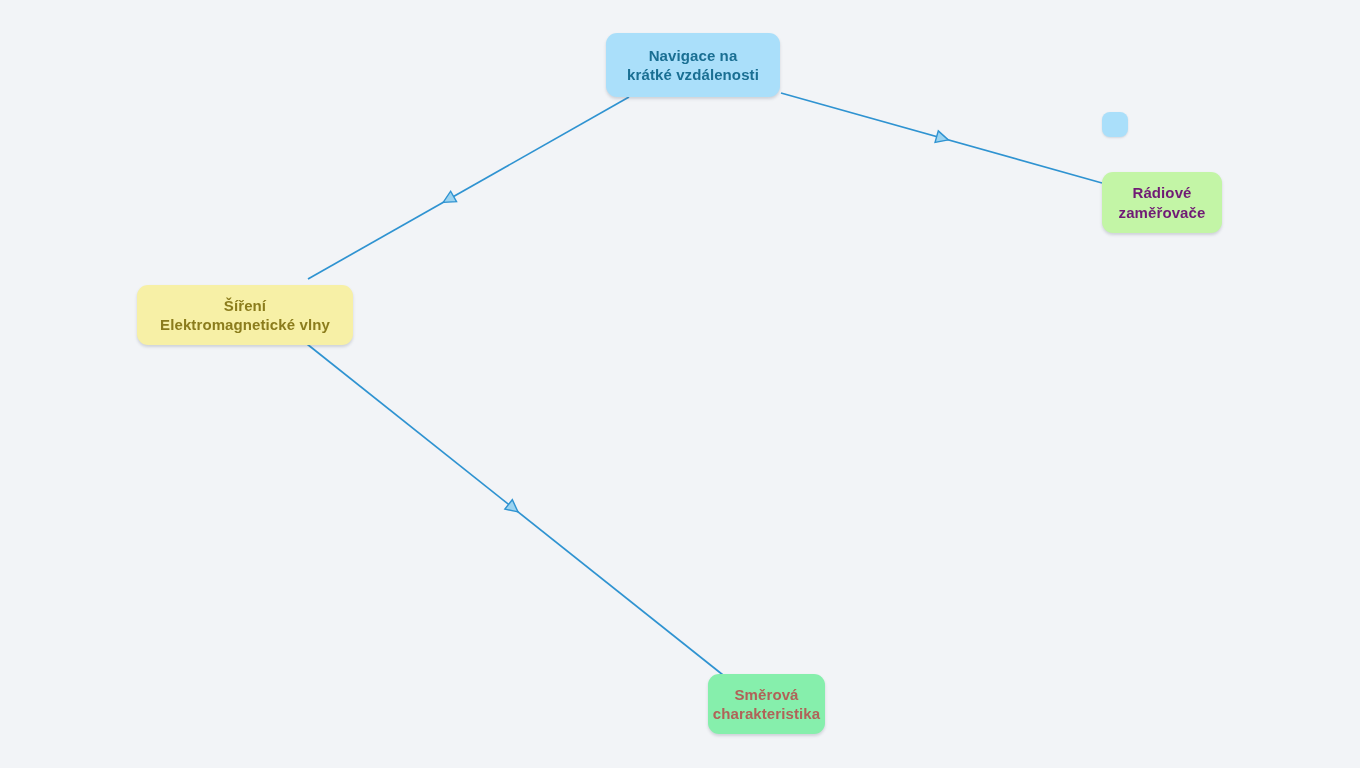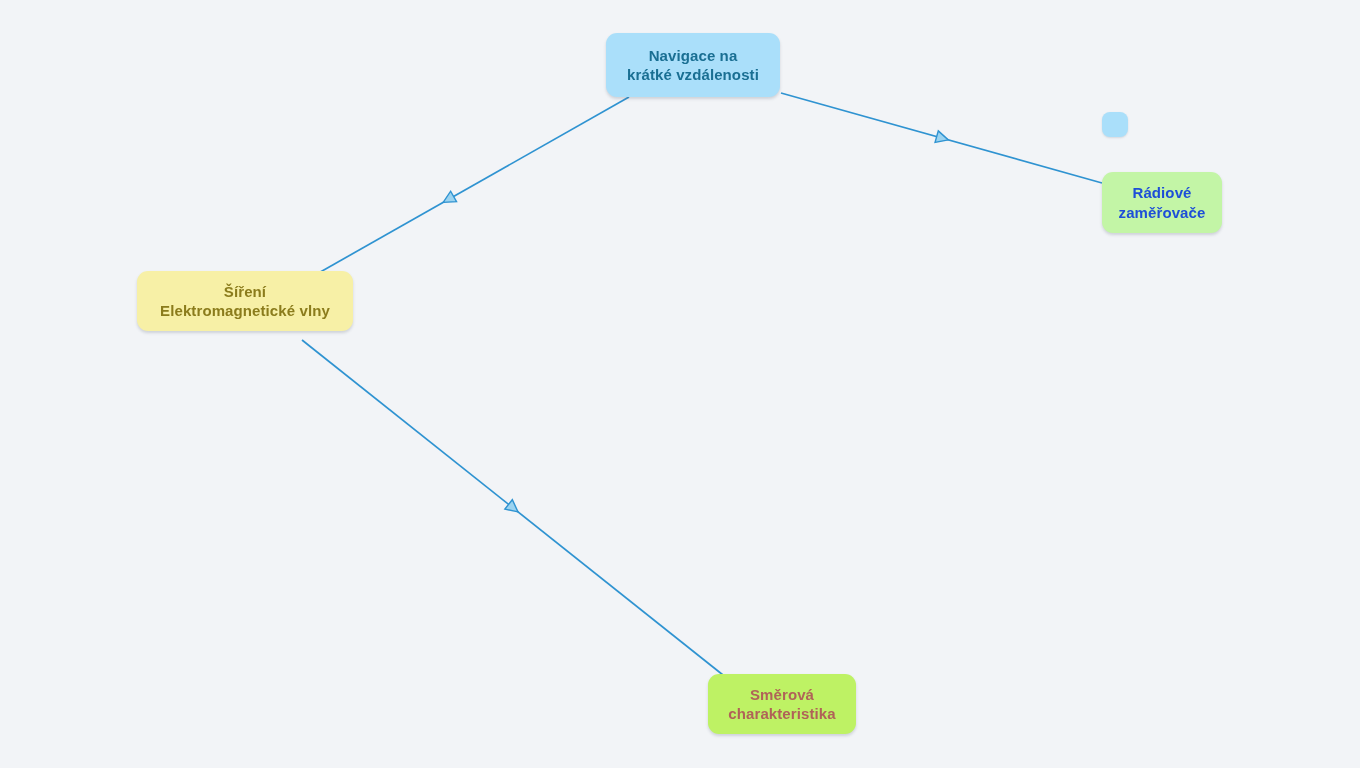--- a/index.html
+++ b/index.html
@@ -87,30 +87,30 @@
         <line x1="302" y1="340" x2="723" y2="675" stroke="#2f93d1" stroke-width="1.7"></line>
         <polygon points="7,0 -5,-6 -5,6" fill="#9bd3f0" stroke="#2f93d1" stroke-width="1.4" stroke-linejoin="miter" transform="translate(512.5,507.5) rotate(38.510124410118856)"></polygon>
       </g>
     </svg>
 
   <div class="node node-blue" id="node-navigace" style="left: 606px; top: 33px; width: 174px; height: 64px; background: rgb(170, 223, 250); color: rgb(26, 111, 147);">
     <span class="line">Navigace na</span>
     <span class="line">krátké vzdálenosti</span>
   </div>
 
-  <div class="node node-green" id="node-radiove" style="left: 1102px; top: 172px; width: 120px; height: 61px; background: rgb(195, 245, 166); color: #1d4ed8;">
+  <div class="node node-green" id="node-radiove" style="left: 1102px; top: 172px; width: 120px; height: 61px; background: rgb(195, 245, 166); color: #701a75;">
     <span class="line">Rádiové</span>
     <span class="line">zaměřovače</span>
   </div>
 
-  <div class="node node-yellow" id="node-sireni" style="left: 137px; top: 271px; width: 216px; height: 60px; background: rgb(247, 240, 166); color: rgb(139, 124, 28);">
+  <div class="node node-yellow" id="node-sireni" style="left: 137px; top: 285px; width: 216px; height: 60px; background: rgb(247, 240, 166); color: rgb(139, 124, 28);">
     <span class="line">Šíření</span>
     <span class="line">Elektromagnetické vlny</span>
   </div>
 
-  <div class="node node-pink" id="node-smerova" style="left: 708px; top: 674px; width: 148px; height: 60px; background: #bef264; color: rgb(176, 98, 88);">
+  <div class="node node-pink" id="node-smerova" style="left: 708px; top: 674px; width: 117px; height: 60px; background: #86efac; color: rgb(176, 98, 88);">
     <span class="line">Směrová</span>
     <span class="line">charakteristika</span>
   </div>
 
   <div class="node node-blue node-stub" id="node-stub" style="left: 1102px; top: 112px; width: 26px; height: 25px; background: rgb(170, 223, 250); color: rgb(26, 111, 147);"></div>
 
 </div>
 
 </body></html>

